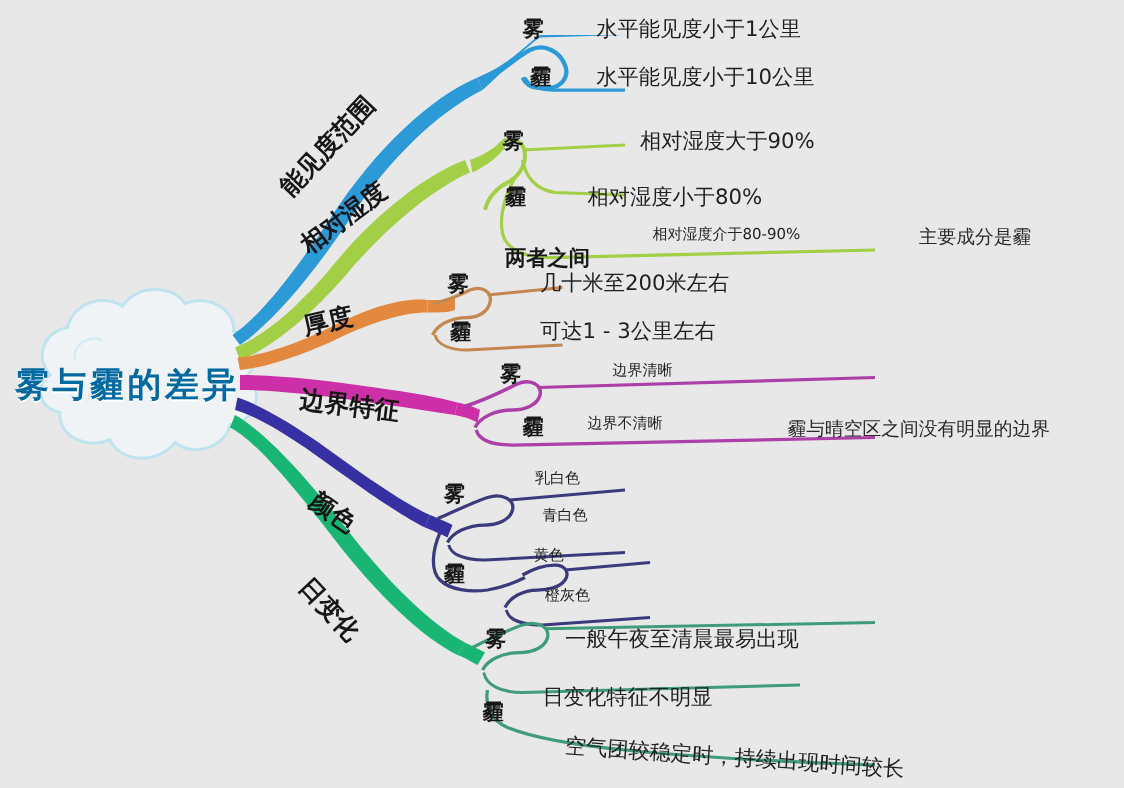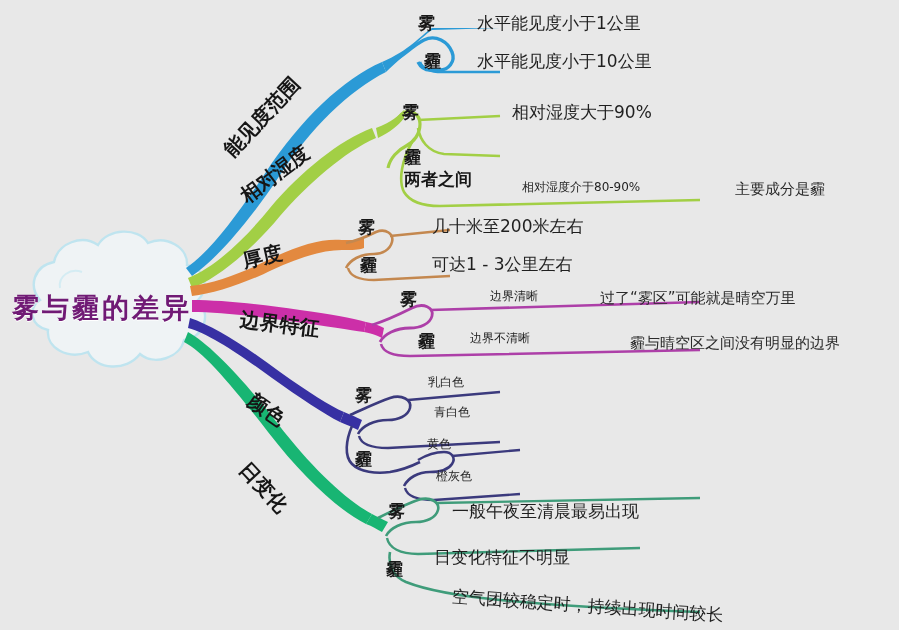--- a/index.html
+++ b/index.html
@@ -12,21 +12,21 @@
   }
   #map{position:absolute;left:0;top:0;width:899px;height:630px;}
   svg{position:absolute;left:0;top:0;}
 
   .lbl{position:absolute;white-space:nowrap;color:#1c1c1c;}
 
   
   .center-title{
     left:12px;top:290px;
     font-size:27px;font-weight:700;letter-spacing:3px;
-    color:#701a75;
+    color:#0369a1;
     text-shadow:0 1px 0 #fff;
   }
 
   
   .branch-label{
     font-size:20px;font-weight:700;color:#161616;
     transform-origin:left center;
   }
 
   
@@ -190,32 +190,32 @@
   <div class="lbl branch-label" style="left:243px;top:452px;transform:rotate(47deg);">日变化</div>
 
   <div class="lbl key" style="left:418px;top:12px;">雾</div>
   <div class="lbl node" style="left:477px;top:12px;">水平能见度小于1公里</div>
   <div class="lbl key" style="left:424px;top:50px;">霾</div>
   <div class="lbl node" style="left:477px;top:50px;">水平能见度小于10公里</div>
 
   <div class="lbl key" style="left:402px;top:101px;">雾</div>
   <div class="lbl node" style="left:470px;top:101px;margin-left:42px;">相对湿度大于90%</div>
   <div class="lbl key" style="left:404px;top:146px;">霾</div>
-  <div class="lbl key" style="left:404px;top:168px;">两者之间</div>
+  <div class="lbl node" style="left:470px;top:146px;">相对湿度小于80%</div>
+  <div class="lbl key" style="left:404px;top:195px;">两者之间</div>
   <div class="lbl node small" style="left:522px;top:179px;">相对湿度介于80-90%</div>
   <div class="lbl node sub" style="left:735px;top:180px;">主要成分是霾</div>
 
   <div class="lbl key" style="left:358px;top:216px;">雾</div>
   <div class="lbl node" style="left:432px;top:215px;">几十米至200米左右</div>
   <div class="lbl key" style="left:360px;top:254px;">霾</div>
   <div class="lbl node" style="left:432px;top:253px;">可达1 - 3公里左右</div>
 
   <div class="lbl key" style="left:400px;top:288px;">雾</div>
   <div class="lbl node small" style="left:490px;top:288px;">边界清晰</div>
-  <div class="lbl node sub" style="left:600px;top:289px;">过了“雾区”可能就是晴空万里</div>
   <div class="lbl key" style="left:418px;top:330px;">霾</div>
   <div class="lbl node small" style="left:470px;top:330px;">边界不清晰</div>
   <div class="lbl node sub" style="left:630px;top:334px;">霾与晴空区之间没有明显的边界</div>
 
   <div class="lbl key" style="left:355px;top:384px;">雾</div>
   <div class="lbl node small" style="left:428px;top:374px;">乳白色</div>
   <div class="lbl node small" style="left:434px;top:404px;font-family:Liberation Serif, serif;">青白色</div>
   <div class="lbl key" style="left:355px;top:448px;">霾</div>
   <div class="lbl node small" style="left:406px;top:436px;margin-left:21px;">黄色</div>
   <div class="lbl node small" style="left:436px;top:468px;">橙灰色</div>

